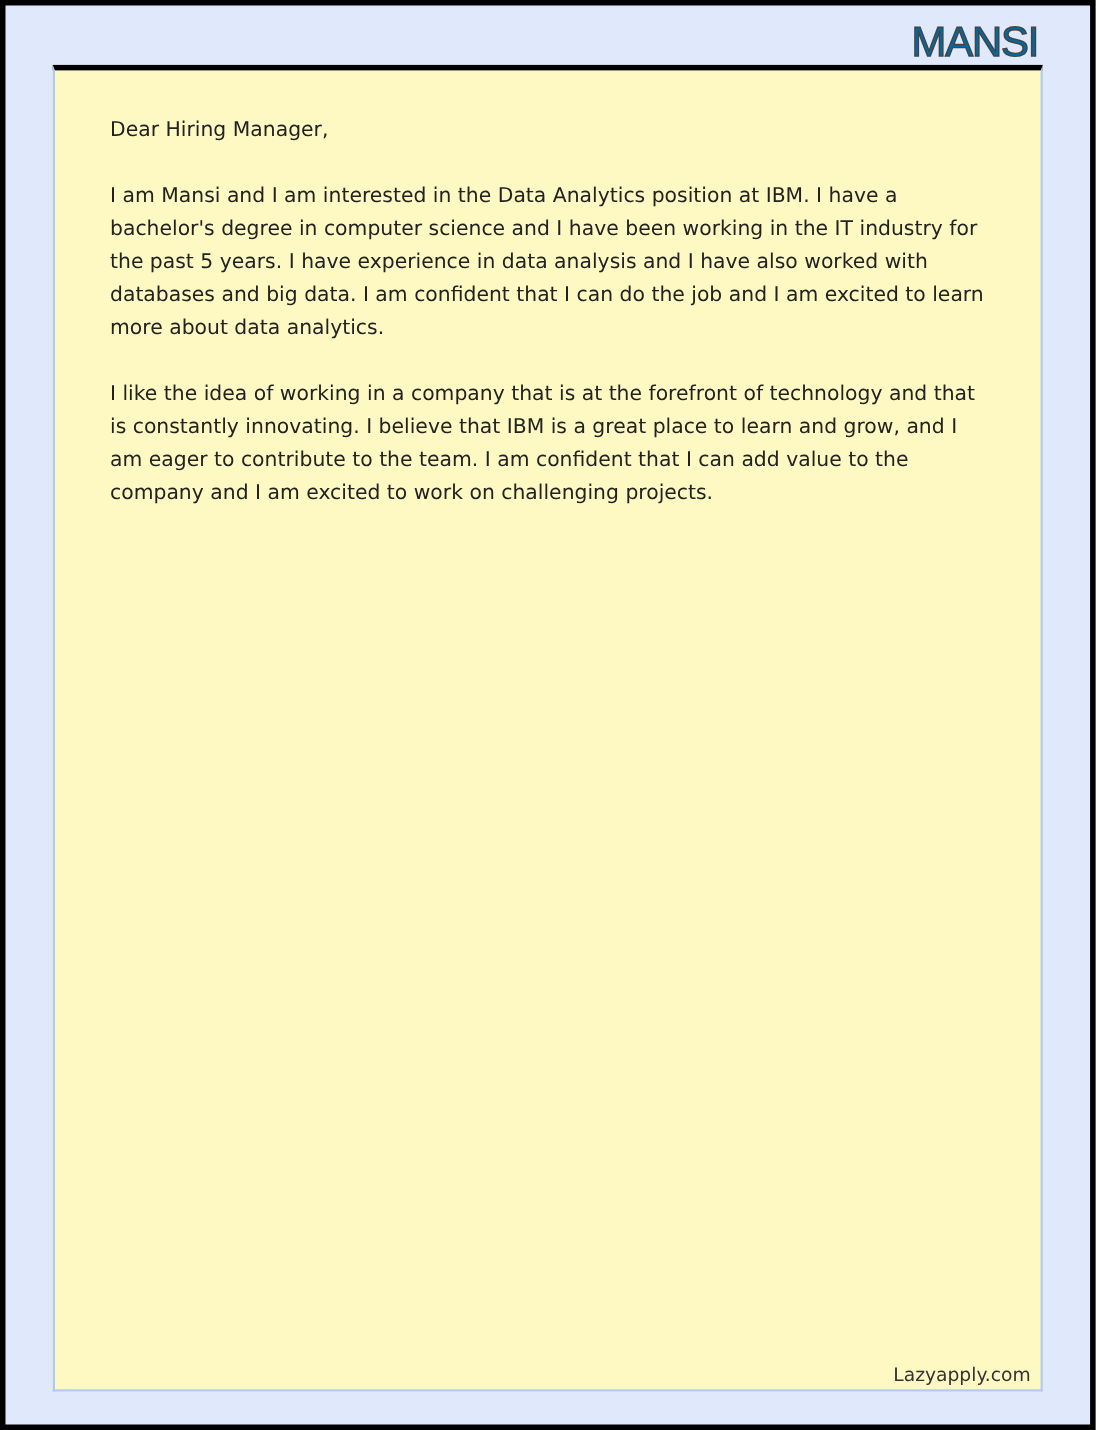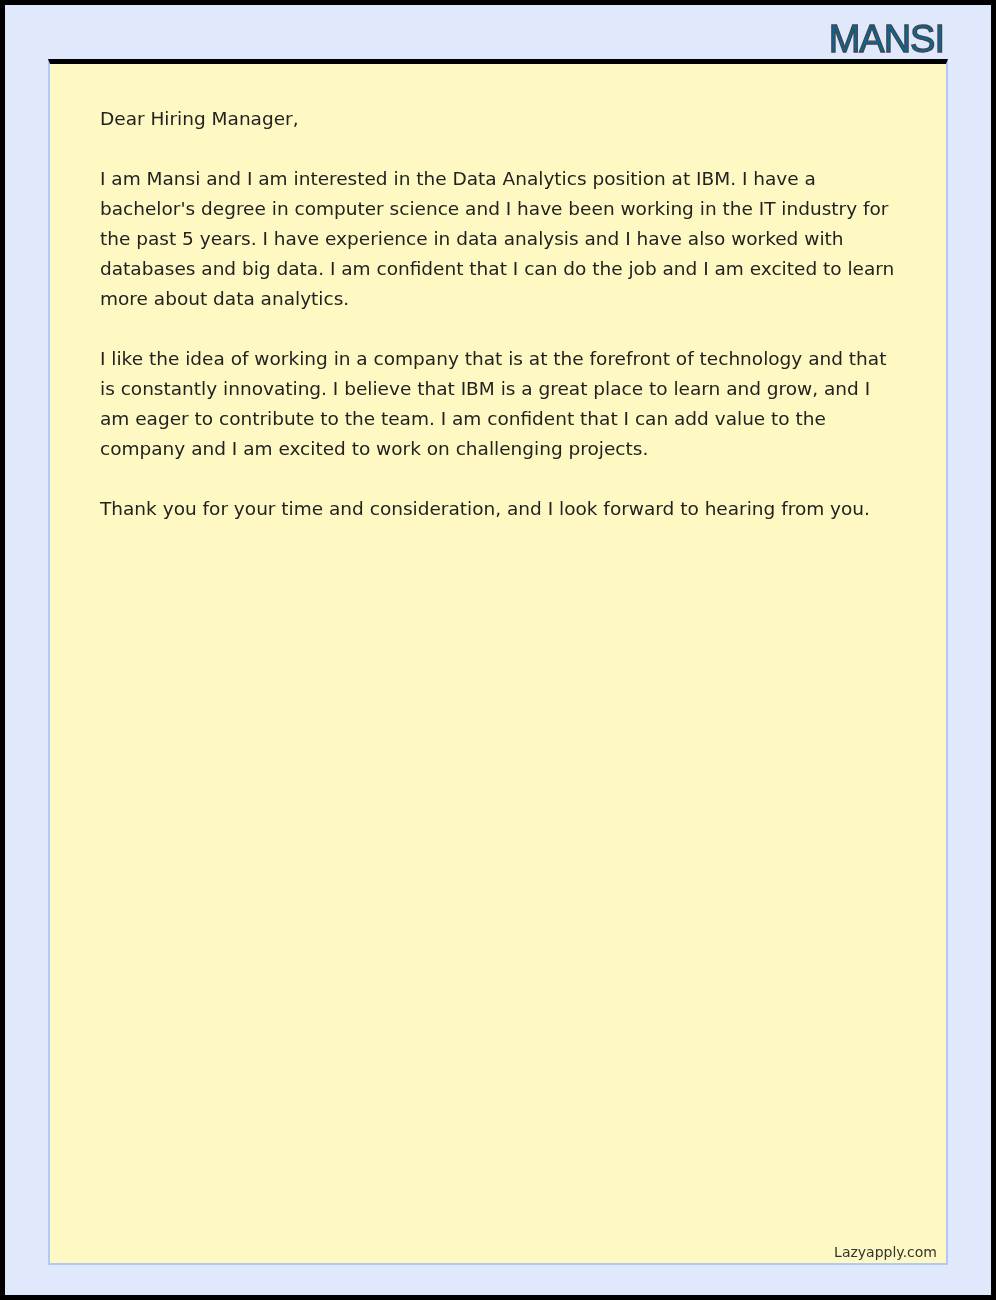--- a/index.html
+++ b/index.html
@@ -31,29 +31,28 @@
     }
     .content {
       position: absolute; left: 50px; top: 40px; width: 800px;
       font-size: 18.5px; line-height: 30px; color: #222;
     }
     .content p { margin: 0 0 30px 0; }
     .content p.closing { margin-bottom: 10px; }
     .date { color: #1e88e5; }
     .footer {
       position: absolute; right: 9px; bottom: 3px;
-      font-size: 14px; color: #333;
+      font-size: 17px; color: #333;
     }
   </style>
 </head>
 <body>
 
 <div class="name-title">MANSI</div>
 
 <div class="paper">
   <div class="content">
     <p>Dear Hiring Manager,</p>
     <p>I am Mansi and I am interested in the Data Analytics position at IBM. I have a bachelor's degree in computer science and I have been working in the IT industry for the past 5 years. I have experience in data analysis and I have also worked with databases and big data. I am confident that I can do the job and I am excited to learn more about data analytics.</p>
     <p>I like the idea of working in a company that is at the forefront of technology and that is constantly innovating. I believe that IBM is a great place to learn and grow, and I am eager to contribute to the team. I am confident that I can add value to the company and I am excited to work on challenging projects.</p>
-    <p class="closing">Thank you for your time and consideration, and I look forward to hearing from you.</p>
   </div>
   <div class="footer">Lazyapply.com</div>
 </div>
 
 </body></html>

